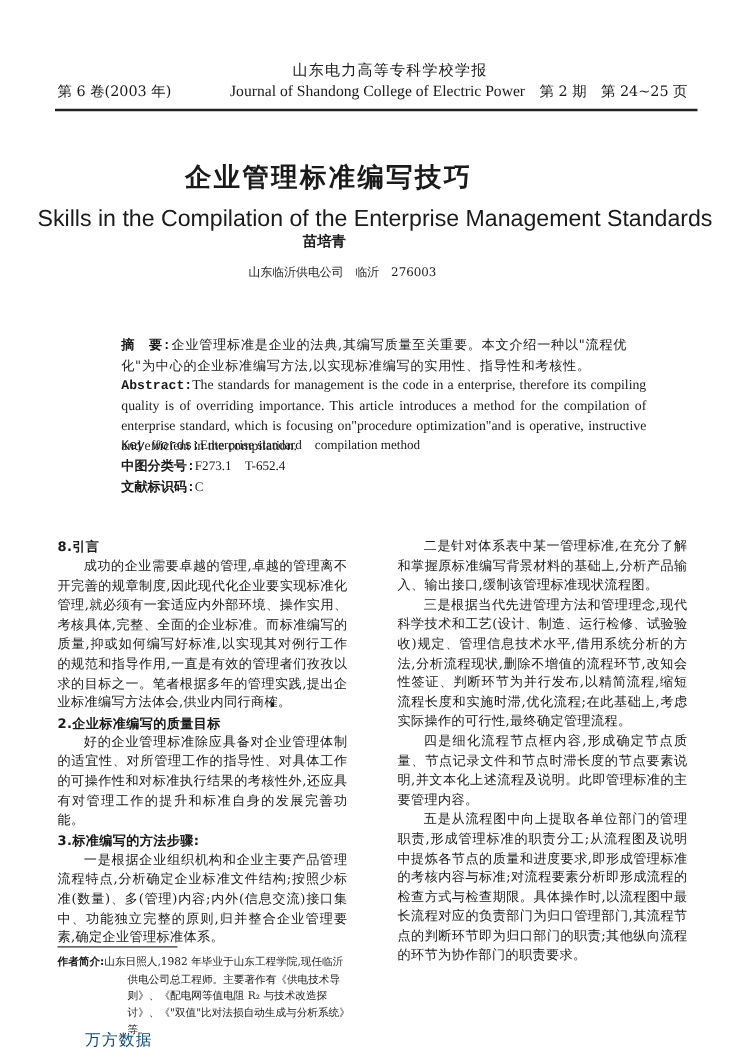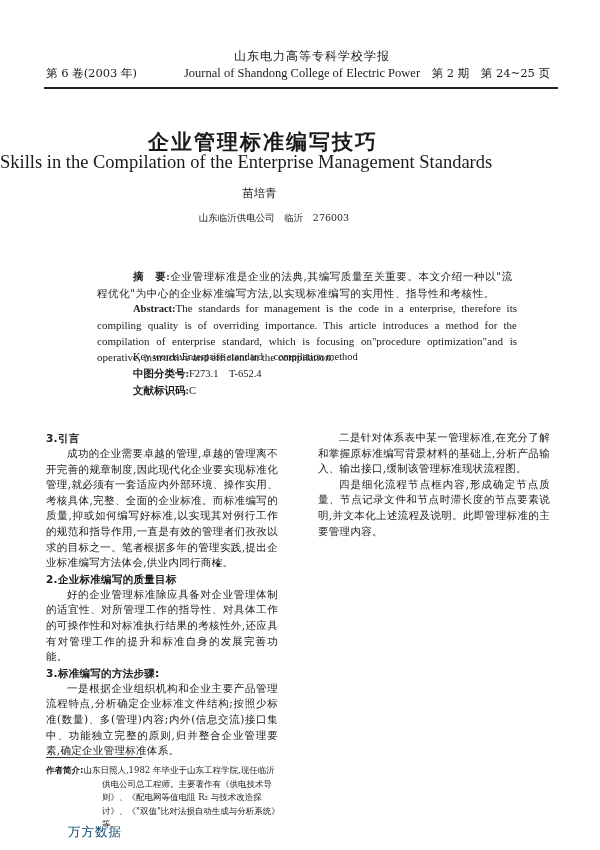--- a/index.html
+++ b/index.html
@@ -9,27 +9,27 @@
     color: #1a1a1a;
   }
   .abs { position: absolute; }
   .journal-cn { left: 0; width: 600px; top: 48px; text-align: center; font-size: 12px; letter-spacing: 1px; padding-left: 12px; }
   .header-row { left: 46px; width: 510px; top: 66px; height: 18px; font-size: 11.5px; }
   .header-row .vol { position: absolute; left: 0; top: 0; }
   .header-row .jen { position: absolute; left: 138px; top: 0; font-family: "Liberation Serif", serif; font-size: 12.5px; }
   .header-row .issue { position: absolute; right: 6px; top: 0; }
   .header-rule { left: 44px; width: 514px; top: 87px; height: 2px; background: #222; }
   .title-cn { left: 0; width: 526px; top: 128px; text-align: center; font-size: 21px; font-weight: bold; letter-spacing: 2px; }
-  .title-en { left: 0; width: 600px; top: 152px; text-align: left; font-family: Liberation Serif, serif; font-size: 18.5px; }
-  .author { left: 0; width: 519px; top: 186px; text-align: center; font-size: 11.5px; font-weight: normal; }
+  .title-en { left: 0; width: 600px; top: 164px; text-align: center; font-family: Liberation Sans, sans-serif; font-size: 18.5px; }
+  .author { left: 0; width: 519px; top: 186px; text-align: center; font-size: 11.5px; font-weight: bold; }
   .affil { left: 0; width: 548px; top: 212px; text-align: center; font-size: 9.5px; }
   .block { left: 97px; width: 420px; font-size: 10.5px; line-height: 16px; }
   .abs-cn { top: 268px; letter-spacing: 0.6px; }
   .abs-en { top: 300px; font-family: "Liberation Serif", serif; font-size: 11px; text-align: justify; }
-  .lbl { font-family: Liberation Serif, serif; font-weight: bold; font-size: 10.5px; margin-left: 36px; }
+  .lbl { font-family: Liberation Mono, monospace; font-weight: bold; font-size: 10.5px; }
   .meta { top: 348px; font-size: 10.5px; line-height: 16px; }
   .meta .en { font-family: "Liberation Serif", serif; }
   .col { font-size: 10.5px; line-height: 15.6px; width: 232px; text-align: justify; letter-spacing: 0.3px; }
   .col-left { left: 46px; top: 430px; }
   .col-right { left: 318px; top: 430px; }
   .col p { margin: 0; text-indent: 2em; }
   .col h3 { margin: 0; font-family: "DejaVu Sans", "Liberation Sans", sans-serif; font-size: 10.5px; font-weight: bold; line-height: 16px; }
   .footnote-rule { left: 46px; width: 96px; top: 757px; height: 1px; background: #333; }
   .footnote { left: 46px; width: 236px; top: 764px; font-size: 8.5px; line-height: 13.5px; }
   .footnote .fn-label { font-family: "DejaVu Sans", sans-serif; font-weight: bold; }
@@ -59,31 +59,33 @@
   <span class="lbl">Abstract:</span><span>The standards for management is the code in a enterprise, therefore its compiling quality is of overriding importance. This article introduces a method for the compilation of enterprise standard, which is focusing on"procedure optimization"and is operative, instructive and efficient in the compilation.</span>
 </div>
 
 <div class="abs block meta">
   <div><span class="lbl" style="font-weight:normal">Key words:</span><span class="en">Enterprise standard　compilation method</span></div>
   <div><span class="lbl">中图分类号:</span><span class="en">F273.1　T-652.4</span></div>
   <div><span class="lbl">文献标识码:</span><span class="en">C</span></div>
 </div>
 
 <div class="abs col col-left">
-  <h3>3.引言</h3>
+  <h3>8.引言</h3>
   <p>成功的企业需要卓越的管理,卓越的管理离不开完善的规章制度,因此现代化企业要实现标准化管理,就必须有一套适应内外部环境、操作实用、考核具体,完整、全面的企业标准。而标准编写的质量,抑或如何编写好标准,以实现其对例行工作的规范和指导作用,一直是有效的管理者们孜孜以求的目标之一。笔者根据多年的管理实践,提出企业标准编写方法体会,供业内同行商榷。</p>
   <h3>2.企业标准编写的质量目标</h3>
   <p>好的企业管理标准除应具备对企业管理体制的适宜性、对所管理工作的指导性、对具体工作的可操作性和对标准执行结果的考核性外,还应具有对管理工作的提升和标准自身的发展完善功能。</p>
   <h3>3.标准编写的方法步骤:</h3>
   <p>一是根据企业组织机构和企业主要产品管理流程特点,分析确定企业标准文件结构;按照少标准(数量)、多(管理)内容;内外(信息交流)接口集中、功能独立完整的原则,归并整合企业管理要素,确定企业管理标准体系。</p>
 </div>
 
 <div class="abs col col-right">
   <p>二是针对体系表中某一管理标准,在充分了解和掌握原标准编写背景材料的基础上,分析产品输入、输出接口,缓制该管理标准现状流程图。</p>
+  <p>三是根据当代先进管理方法和管理理念,现代科学技术和工艺(设计、制造、运行检修、试验验收)规定、管理信息技术水平,借用系统分析的方法,分析流程现状,删除不增值的流程环节,改知会性签证、判断环节为并行发布,以精简流程,缩短流程长度和实施时滞,优化流程;在此基础上,考虑实际操作的可行性,最终确定管理流程。</p>
   <p>四是细化流程节点框内容,形成确定节点质量、节点记录文件和节点时滞长度的节点要素说明,并文本化上述流程及说明。此即管理标准的主要管理内容。</p>
+  <p>五是从流程图中向上提取各单位部门的管理职责,形成管理标准的职责分工;从流程图及说明中提炼各节点的质量和进度要求,即形成管理标准的考核内容与标准;对流程要素分析即形成流程的检查方式与检查期限。具体操作时,以流程图中最长流程对应的负责部门为归口管理部门,其流程节点的判断环节即为归口部门的职责;其他纵向流程的环节为协作部门的职责要求。</p>
 </div>
 
 <div class="abs footnote-rule"></div>
 <div class="abs footnote">
   <span class="fn-body"><span class="fn-label">作者简介:</span><span>山东日照人,1982 年毕业于山东工程学院,现任临沂供电公司总工程师。主要著作有《供电技术导则》、《配电网等值电阻 R₂ 与技术改造探讨》、《"双值"比对法损自动生成与分析系统》等。</span></span>
 </div>
 
 <div class="abs watermark">万方数据</div>
 
 </body></html>

